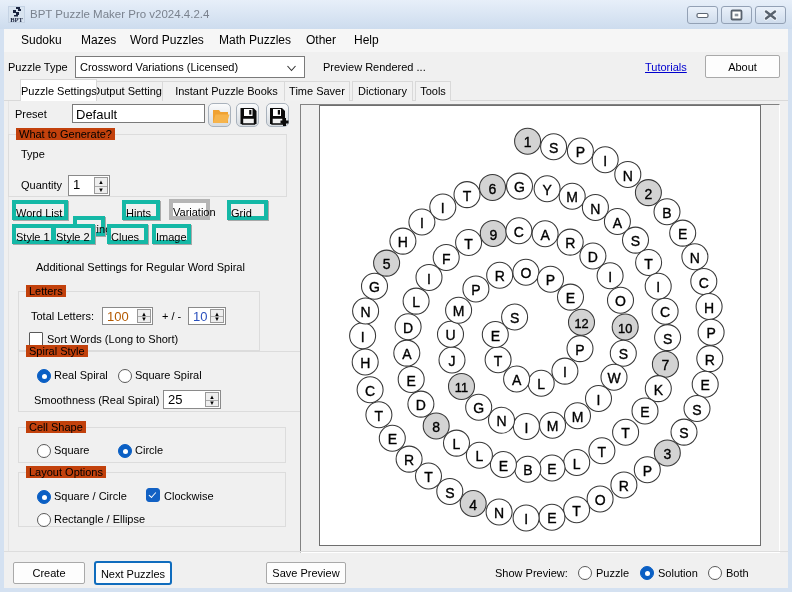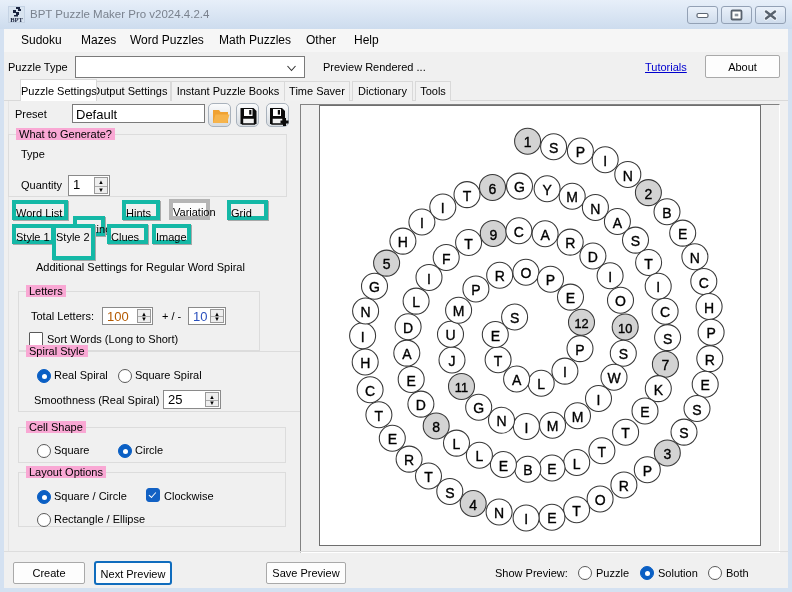--- a/index.html
+++ b/index.html
@@ -1,20 +1,20 @@
 <!DOCTYPE html>
 <html><head><meta charset="utf-8"><style>
 *{margin:0;padding:0;box-sizing:border-box}
 html,body{width:792px;height:592px;font-family:"Liberation Sans",sans-serif;background:#f0f0f0;overflow:hidden}
 .abs{position:absolute}
 .lbl{position:absolute;font-size:11px;color:#000;white-space:nowrap}
 .btn3{position:absolute;background:#f0f0f0;border:4px solid #14b8a6;box-shadow:1px 1px 0 #a8a8a8;font-size:11px;text-align:left;color:#000;white-space:nowrap;padding-top:3px}
 .btn{position:absolute;background:#fdfdfd;border:1px solid #a9a9a9;border-radius:2px;font-size:11px;text-align:center;color:#000;white-space:nowrap}
 .grp{position:absolute;border:1px solid #dcdcdc}
-.grp .cap{position:absolute;left:7px;top:-7px;background:#f9a8d4;padding:0 3px;font-size:11px;white-space:nowrap}
+.grp .cap{position:absolute;left:7px;top:-7px;background:#c2410c;padding:0 3px;font-size:11px;white-space:nowrap}
 .radio{position:absolute;width:14px;height:14px;border-radius:50%;border:1px solid #5a5a5a;background:#fff}
 .radio.on{background:#0a5fc4;border-color:#0a5fc4}
 .radio.on::after{content:"";position:absolute;left:3.5px;top:3.5px;width:5px;height:5px;border-radius:50%;background:#fff}
 .chk{position:absolute;width:14px;height:14px;border:1px solid #595959;border-radius:1px;background:#fff}
 .chk.on{background:#1261c4;border-color:#1261c4}
 .chk.on::after{content:"";position:absolute;left:2px;top:2.6px;width:6.2px;height:3.4px;border-left:1.6px solid #fff;border-bottom:1.6px solid #fff;transform:rotate(-48deg)}
 .spin{position:absolute;background:#fff;border:1px solid #8a8a8a}
 .spin .val{position:absolute;left:4px;top:1px;font-size:13px}
 .spin .ud{position:absolute;right:1px;top:1px;bottom:1px;width:14px;background:#eee;border:1px solid #999}
 .spin .ud::before{content:"\25B2";position:absolute;top:0.5px;left:3px;font-size:6px;color:#000;line-height:6px}
@@ -57,31 +57,32 @@
 <div class="abs" style="left:4px;top:29px;width:784px;height:23px;background:#f6f6f6"></div>
 <div class="lbl" style="left:21px;top:33px;font-size:12px">Sudoku</div>
 <div class="lbl" style="left:81px;top:33px;font-size:12px">Mazes</div>
 <div class="lbl" style="left:130px;top:33px;font-size:12px">Word Puzzles</div>
 <div class="lbl" style="left:219px;top:33px;font-size:12px">Math Puzzles</div>
 <div class="lbl" style="left:306px;top:33px;font-size:12px">Other</div>
 <div class="lbl" style="left:354px;top:33px;font-size:12px">Help</div>
 
 <div class="lbl" style="left:8px;top:61px">Puzzle Type</div>
 <div class="abs" style="left:75px;top:56px;width:230px;height:22px;background:#fff;border:1px solid #7a7a7a">
+  <div class="lbl" style="left:4px;top:4px">Crossword Variations (Licensed)</div>
   <svg class="abs" style="right:8px;top:8px" width="9" height="7" viewBox="0 0 9 7">
       <path d="M0.5 1 L4.5 5.5 L8.5 1" fill="none" stroke="#333" stroke-width="1.1"></path>
     </svg>
 </div>
 <div class="lbl" style="left:323px;top:61px">Preview Rendered ...</div>
 <div class="lbl" style="left:645px;top:61px;color:#0000cf;text-decoration:underline">Tutorials</div>
 <div class="btn" style="left:705px;top:55px;width:75px;height:23px;padding-top:5px">About</div>
 
 <div class="abs" style="left:4px;top:100px;width:784px;height:1px;background:#d9d9d9"></div>
 <div class="tab" style="left:88px;top:81px;width:83px">Output Settings</div>
-<div class="tab" style="left:171px;top:81px;width:114px">Instant Puzzle Books</div>
+<div class="tab" style="left:162px;top:81px;width:129px">Instant Puzzle Books</div>
 <div class="tab" style="left:284px;top:81px;width:66px">Time Saver</div>
 <div class="tab" style="left:352px;top:81px;width:61px">Dictionary</div>
 <div class="tab" style="left:415px;top:81px;width:36px">Tools</div>
 <div class="tab" style="left:20px;top:79px;width:77px;height:22px;background:#fff;z-index:2;padding-top:5px">Puzzle Settings</div>
 
 <div class="abs" style="left:8px;top:101px;width:1px;height:450px;background:#e4e4e4"></div>
 <div class="lbl" style="left:15px;top:108px">Preset</div>
 <div class="abs" style="left:72px;top:104px;width:133px;height:19px;background:#fff;border:1px solid #7a7a7a">
     <div class="lbl" style="left:3px;top:2px;font-size:13px">Default</div>
   </div>
@@ -121,21 +122,21 @@
       <div class="hr"></div>
     </div>
 </div>
 
 <div class="btn3" style="left:12px;top:200px;width:56px;height:20px">Word List</div>
 <div class="btn3" style="left:73px;top:216px;width:32px;height:20px">Settings</div>
 <div class="btn3" style="left:122px;top:200px;width:38px;height:20px">Hints</div>
 <div class="btn3" style="left:169px;top:199px;width:41px;height:21px;background:#fcfcfc;border-color:#b5b5b5;box-shadow:none">Variation</div>
 <div class="btn3" style="left:227px;top:200px;width:41px;height:20px">Grid</div>
 <div class="btn3" style="left:12px;top:224px;width:43px;height:20px">Style 1</div>
-<div class="btn3" style="left:52px;top:224px;width:43px;height:36px">Style 2</div>
+<div class="btn3" style="left:52px;top:224px;width:43px;height:20px">Style 2</div>
 <div class="btn3" style="left:107px;top:224px;width:41px;height:20px">Clues</div>
 <div class="btn3" style="left:152px;top:224px;width:39px;height:20px">Image</div>
 
 <div class="lbl" style="left:36px;top:261px">Additional Settings for Regular Word Spiral</div>
 
 <div class="grp" style="left:18px;top:291px;width:242px;height:60px">
   <div class="cap">Letters</div>
   <div class="lbl" style="left:12px;top:18px">Total Letters:</div>
   <div class="spin" style="left:83px;top:15px;width:51px;height:18px">
       <div class="val" style="color:#b35900">100</div>
@@ -396,21 +397,21 @@
         <text x="196.6" y="273.0" font-size="14" text-anchor="middle" dominant-baseline="central" dy="0.08em">A</text>
         <text x="178.1" y="253.8" font-size="14" text-anchor="middle" dominant-baseline="central" dy="0.08em">T</text>
         <text x="175.3" y="228.5" font-size="14" text-anchor="middle" dominant-baseline="central" dy="0.08em">E</text>
         <text x="194.6" y="211.0" font-size="14" text-anchor="middle" dominant-baseline="central" dy="0.08em">S</text>
       </g>
     </svg>
   </div>
 
 <div class="abs" style="left:4px;top:551px;width:784px;height:1px;background:#ddd"></div>
 <div class="btn" style="left:13px;top:562px;width:72px;height:22px;padding-top:4px">Create</div>
-<div class="btn" style="left:94px;top:561px;width:78px;height:24px;padding-top:5px;border:2px solid #0f6cbd;border-radius:3px">Next Preview</div>
+<div class="btn" style="left:94px;top:561px;width:78px;height:24px;padding-top:5px;border:2px solid #0f6cbd;border-radius:3px">Next Puzzles</div>
 <div class="btn" style="left:266px;top:562px;width:80px;height:22px;padding-top:4px">Save Preview</div>
 <div class="lbl" style="left:495px;top:567px">Show Preview:</div>
 <div class="radio" style="left:578px;top:566px"></div>
 <div class="lbl" style="left:596px;top:567px">Puzzle</div>
 <div class="radio on" style="left:640px;top:566px"></div>
 <div class="lbl" style="left:658px;top:567px">Solution</div>
 <div class="radio" style="left:708px;top:566px"></div>
 <div class="lbl" style="left:726px;top:567px">Both</div>
 
 </body></html>

